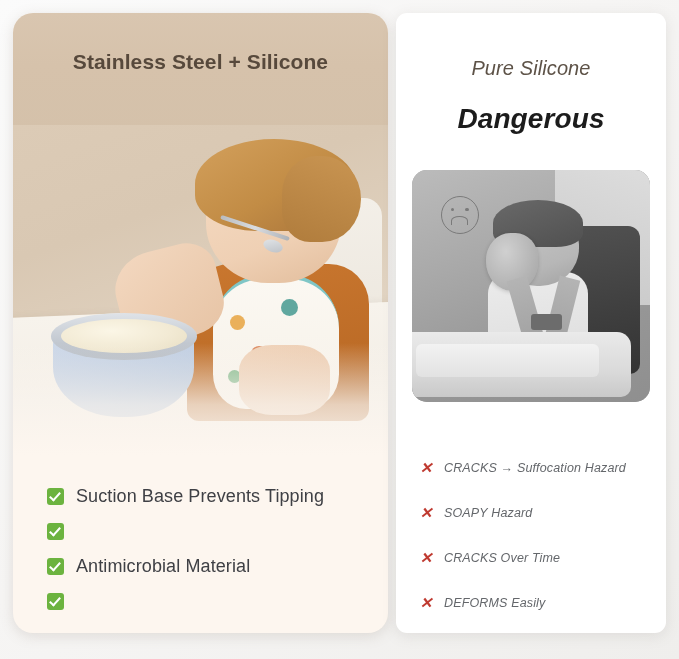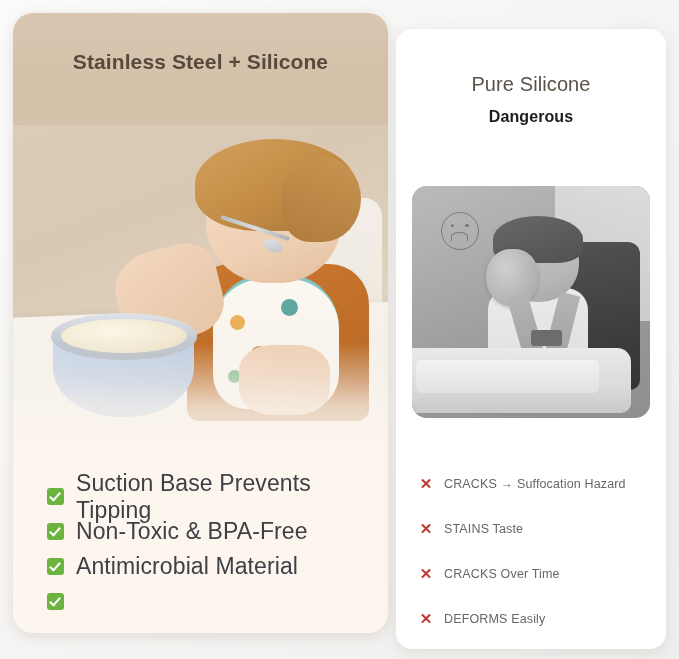--- a/index.html
+++ b/index.html
@@ -230,53 +230,54 @@
     position: absolute;
     left: 5px;
     top: 2px;
     width: 4px;
     height: 9px;
     border: solid #ffffff;
     border-width: 0 2.2px 2.2px 0;
     transform: rotate(42deg);
   }
   .good-item-label {
-    font-size: 23px;
+    font-size: 18px;
     color: #3f4045;
     letter-spacing: 0.1px;
   }
 
   
   .card-bad {
     position: absolute;
     left: 396px;
-    top: 29px;
+    top: 13px;
     width: 270px;
     height: 620px;
-    border-radius: 16px;
+    border-radius: 11px;
     background: #ffffff;
     box-shadow: 0 3px 14px rgba(130, 125, 120, 0.16);
     overflow: hidden;
+    font-style: italic;
   }
   .bad-head {
     position: absolute;
     left: 0; top: 0;
     width: 100%;
     padding-top: 44px;
     text-align: center;
   }
   .bad-title {
     font-size: 20px;
     font-weight: 500;
     color: #5d5247;
     letter-spacing: 0.1px;
   }
   .bad-subtitle {
-    margin-top: 12px;
-    font-size: 16px;
+    margin-top: 23px;
+    font-size: 28px;
     font-weight: 700;
     color: #1c1c1c;
     letter-spacing: 0.1px;
   }
 
   
   .bad-photo {
     position: absolute;
     left: 16px;
     top: 157px;
@@ -469,21 +470,20 @@
       <div class="good-photo-fade"></div>
     </div>
 
     <div class="good-list">
       <div class="good-item">
         <span class="check-box"></span>
         <span class="good-item-label">Suction Base Prevents Tipping</span>
       </div>
       <div class="good-item">
         <span class="check-box"></span>
-        <span class="good-item-label">Non-Toxic &amp; BPA-Free</span>
       </div>
       <div class="good-item">
         <span class="check-box"></span>
         <span class="good-item-label">Antimicrobial Material</span>
       </div>
       <div class="good-item">
         <span class="check-box"></span>
       </div>
     </div>
 
@@ -517,21 +517,21 @@
       </div>
     </div>
 
     <div class="bad-list">
       <div class="bad-item">
         <span class="x-mark">✕</span>
         <span class="bad-item-label">CRACKS → Suffocation Hazard</span>
       </div>
       <div class="bad-item">
         <span class="x-mark">✕</span>
-        <span class="bad-item-label">STAINS Taste</span>
+        <span class="bad-item-label">SOAPY Hazard</span>
       </div>
       <div class="bad-item">
         <span class="x-mark">✕</span>
         <span class="bad-item-label">CRACKS Over Time</span>
       </div>
       <div class="bad-item">
         <span class="x-mark">✕</span>
         <span class="bad-item-label">DEFORMS Easily</span>
       </div>
     </div>

